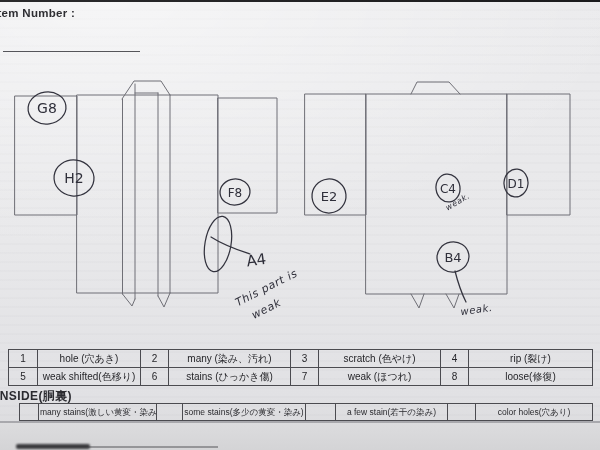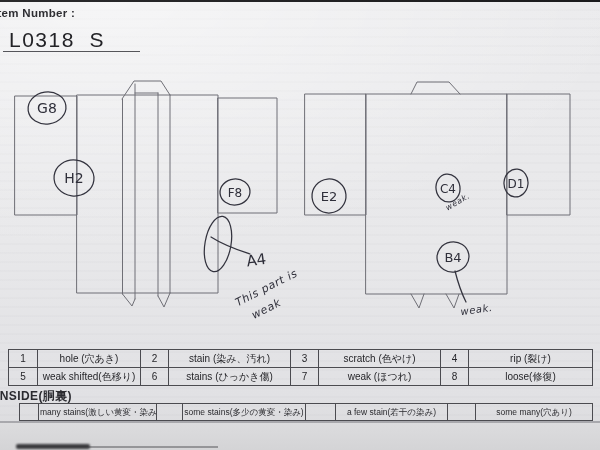--- a/index.html
+++ b/index.html
@@ -42,21 +42,20 @@
   .smudge-tail{position:absolute;left:88px;top:446px;width:130px;height:2px;background:rgba(70,70,75,.45);filter:blur(.6px);}
 </style>
 </head>
 <body>
 
 <div class="stage">
 
   <div class="top-edge"></div>
 
   <div class="hdr-label">Item Number :</div>
-  <div class="hdr-value">L0318  S</div>
   <div class="hdr-underline"></div>
 
   <svg width="600" height="450" viewBox="0 0 600 450">
 
     <g class="pencil">
       <rect x="15" y="96" width="62" height="119"></rect>
       <rect x="218" y="98" width="59" height="115"></rect>
       <rect x="77" y="95" width="141" height="198"></rect>
       <path d="M122,99 L134,81 L161,81 L170,95"></path>
       <path d="M135,93 L158,93"></path>
@@ -115,21 +114,21 @@
       <col style="width:28px">
         <col style="width:122px">
       <col style="width:28px">
         <col style="width:124px">
     </colgroup>
     <tbody>
         <tr>
       <td>1</td>
       <td>hole (穴あき)</td>
       <td>2</td>
-      <td>stain (染み、汚れ)</td>
+      <td>many (染み、汚れ)</td>
       <td>3</td>
       <td>scratch (色やけ)</td>
       <td>4</td>
       <td>rip (裂け)</td>
     </tr>
     <tr>
       <td>5</td>
       <td>weak shifted(色移り)</td>
       <td>6</td>
       <td>stains (ひっかき傷)</td>
@@ -155,21 +154,21 @@
     </colgroup>
     <tbody>
         <tr>
       <td></td>
       <td>many stains(激しい黄変・染み)</td>
       <td></td>
       <td>some stains(多少の黄変・染み)</td>
       <td></td>
       <td>a few stain(若干の染み)</td>
       <td></td>
-      <td>some many(穴あり)</td>
+      <td>color holes(穴あり)</td>
     </tr>
   </tbody>
     </table>
 
   <div class="paper-bottom-line"></div>
   <div class="bottom-strip"></div>
   <div class="smudge"></div>
   <div class="smudge-tail"></div>
 
 </div>

